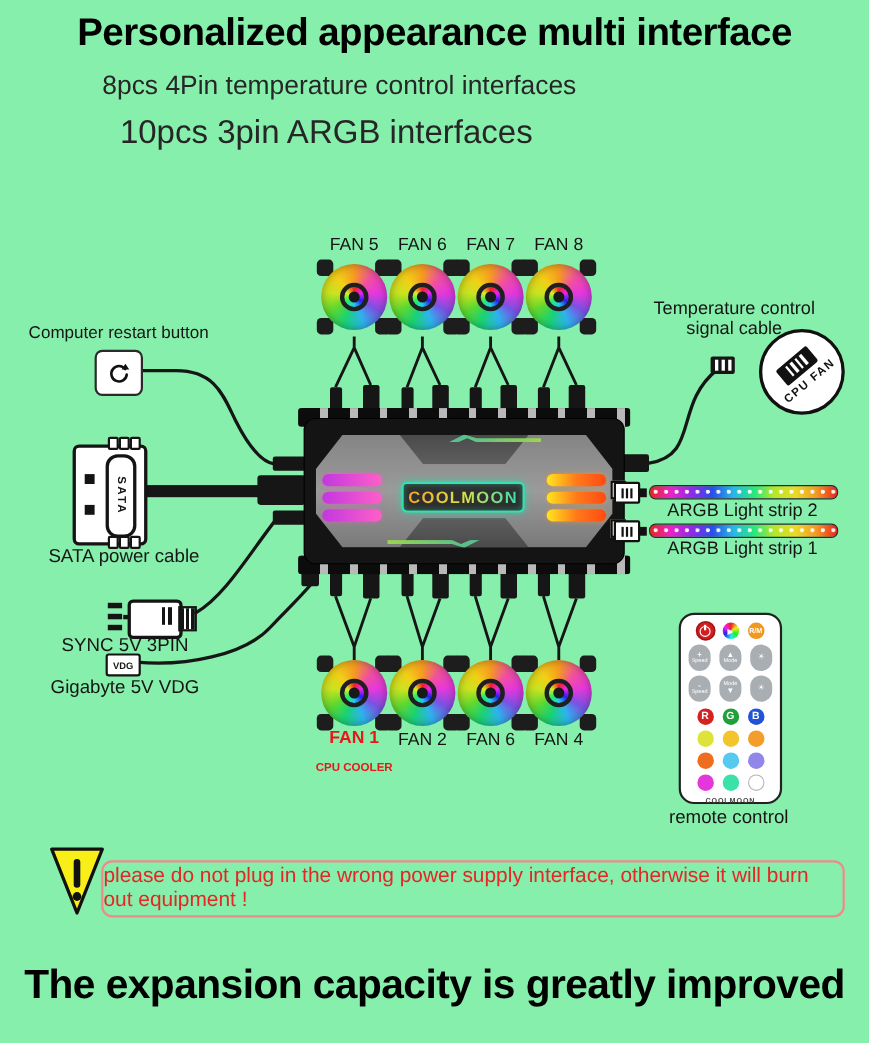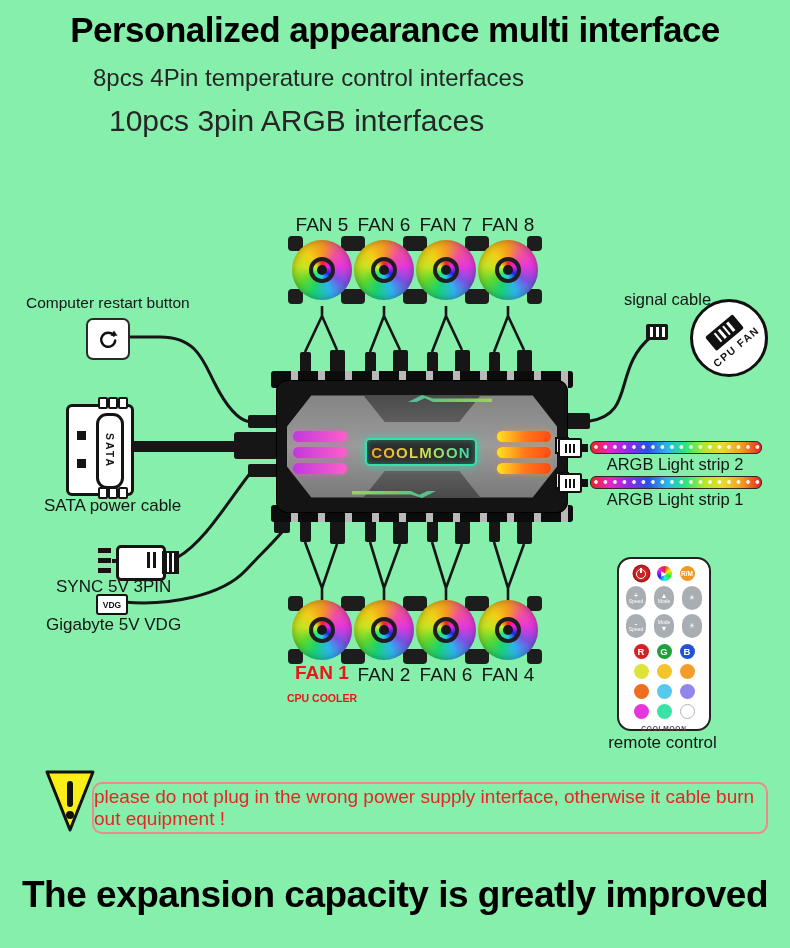--- a/index.html
+++ b/index.html
@@ -17,21 +17,21 @@
   .fan{width:64px;height:64px;}
   .fan .tab{position:absolute;width:15px;height:15px;background:#1d1d1d;border-radius:4px;}
   .fan .tl{left:-2px;top:-2px}.fan .tr{right:-2px;top:-2px}.fan .bl{left:-2px;bottom:-2px}.fan .br{right:-2px;bottom:-2px}
   .fan .blades{position:absolute;inset:2px;border-radius:50%;
      background:conic-gradient(from 200deg,#19d275,#5fd92f,#c9e320,#f2cf17,#f59b1f,#f1509f,#e637dd,#7a52e3,#2db4ee,#19d275);
      box-shadow:inset 0 0 9px rgba(0,0,0,.35);}
   .fan .hub{position:absolute;left:50%;top:50%;width:26px;height:26px;margin:-13px 0 0 -13px;background:#1f1f1f;border-radius:50%;}
   .fan .hub::before{content:'';position:absolute;inset:4px;border-radius:50%;
      background:conic-gradient(#e22,#e2e,#22e,#2ce,#2e6,#de2,#e22);}
   .fan .hub::after{content:'';position:absolute;inset:8px;border-radius:50%;background:#191919;}
-  .fan-label{width:80px;text-align:center;font-size:19px;color:#151515;}
+  .fan-label{width:80px;text-align:center;font-size:16px;color:#151515;}
   .fan-label.red{color:#e81818;}
   .fan-sub{width:90px;text-align:center;font-size:10.5px;font-weight:700;color:#e81818;}
 
   
   .ctrl-band{background:#0d0d0d;border-radius:3px;
      background-image:repeating-linear-gradient(90deg,#0c0c0c 0 20px,#b9b9b9 20px 27px);}
   .ctrl-body{left:277px;top:381px;width:290px;height:131px;background:#141414;border-radius:10px;box-shadow:0 0 0 1px #000;}
   .deck{position:absolute;left:10px;top:10px;right:10px;bottom:10px;
      background:linear-gradient(180deg,#828282,#9b9b9b 50%,#767676);
      clip-path:polygon(0 32%,9% 4%,91% 4%,100% 32%,100% 68%,91% 96%,9% 96%,0 68%);}
@@ -224,20 +224,21 @@
     <div class="abs ledbar led-r" style="left:220px;top:50px"></div>
     <div class="abs ledbar led-r" style="left:220px;top:66px"></div>
     <div class="abs ledbar led-r" style="left:220px;top:82px"></div>
     <div class="abs logo-plate">
       <span class="logo-text">COOLMOON</span>
     </div>
     <div class="abs port" style="right:-2px;top:56px"></div>
     <div class="abs port" style="right:-2px;top:91px"></div>
   </div>
 
+  <div class="abs lbl-s lbl-c" style="left:575px;top:271px;width:185px;line-height:1.15;font-size:16.5px">Temperature control</div>
   <div class="abs lbl-s lbl-c" style="left:575px;top:290px;width:185px;line-height:1.15;font-size:16.5px">signal cable</div>
   <div class="abs cpufan">
     <div class="cpufan-in">
       <div class="cpuhdr">
           <i></i>
           <i></i>
           <i></i>
           <i></i>
         </div>
       <div class="cpufan-txt">CPU FAN</div>
@@ -393,18 +394,18 @@
     <div class="r-brand" style="margin-top:6px">COOLMOON</div>
   </div>
   <div class="abs lbl lbl-c" style="left:590px;top:733px;width:145px">remote control</div>
 
   <svg class="abs" style="left:42px;top:768px" width="56" height="68">
     <path d="M5,4 L51,4 L28,62 Z" fill="#f8ef18" stroke="#111" stroke-width="3" stroke-linejoin="round"></path>
     <rect x="25" y="13" width="6" height="26" rx="3" fill="#111"></rect>
     <circle cx="28" cy="47" r="4" fill="#111"></circle>
   </svg>
   <div class="abs warn-box">
-    <span class="warn-text">please do not plug in the wrong power supply interface, otherwise it cable burn out equipment !</span>
+    <span class="warn-text">please do not plug in the wrong power supply interface, otherwise it will burn out equipment !</span>
   </div>
 
   <div class="abs footer">The expansion capacity is greatly improved</div>
 
 </div>
 
 </body></html>

